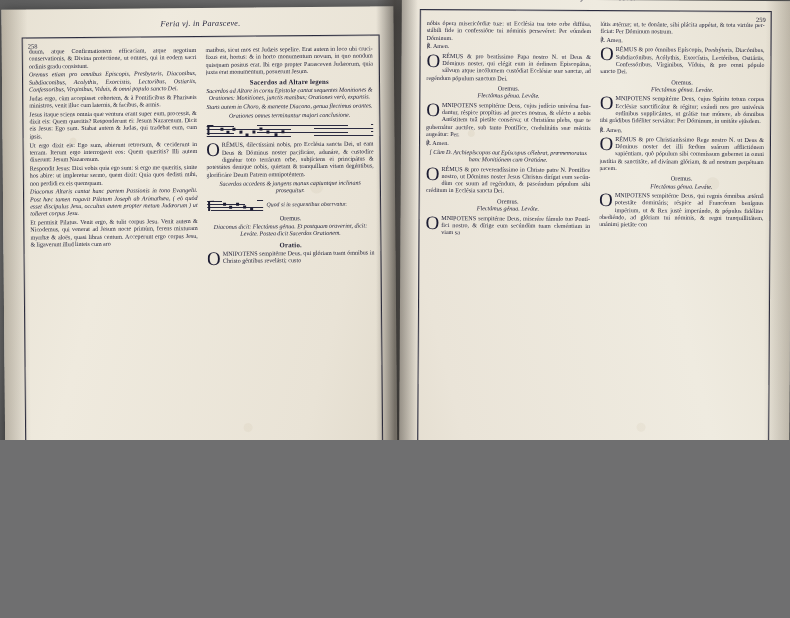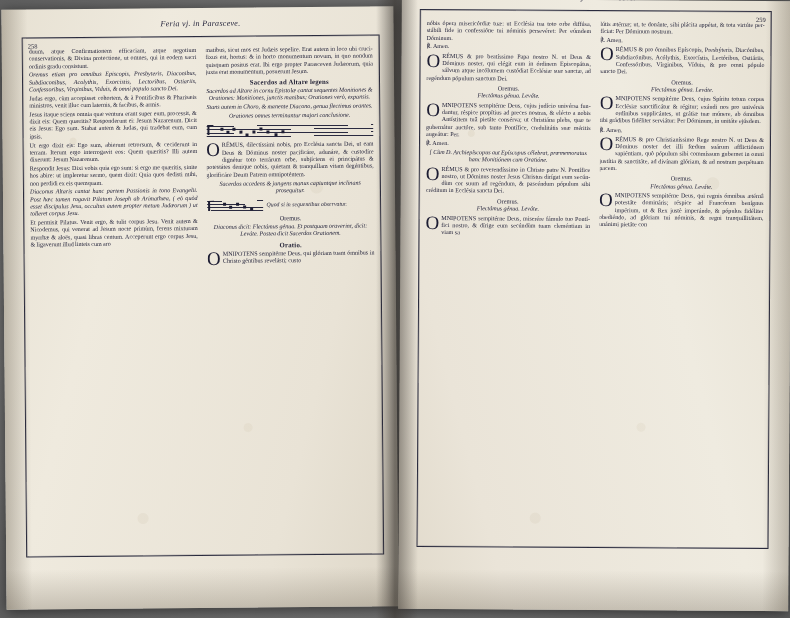--- a/index.html
+++ b/index.html
@@ -9,21 +9,21 @@
   }
   body {
     width: 790px;
     height: 618px;
     overflow: hidden;
     font-family: "Liberation Serif", serif;
   }
   .page-photo {
     position: relative;
     width: 790px;
-    height: 618px;
+    height: 440px;
     background: #7a7a7b;
     overflow: hidden;
   }
   
   .backdrop {
     position: absolute;
     inset: 0;
     background:
       radial-gradient(ellipse at 48% 50%, #8d8d8c 0%, #777777 55%, #5d5d5d 100%);
   }

